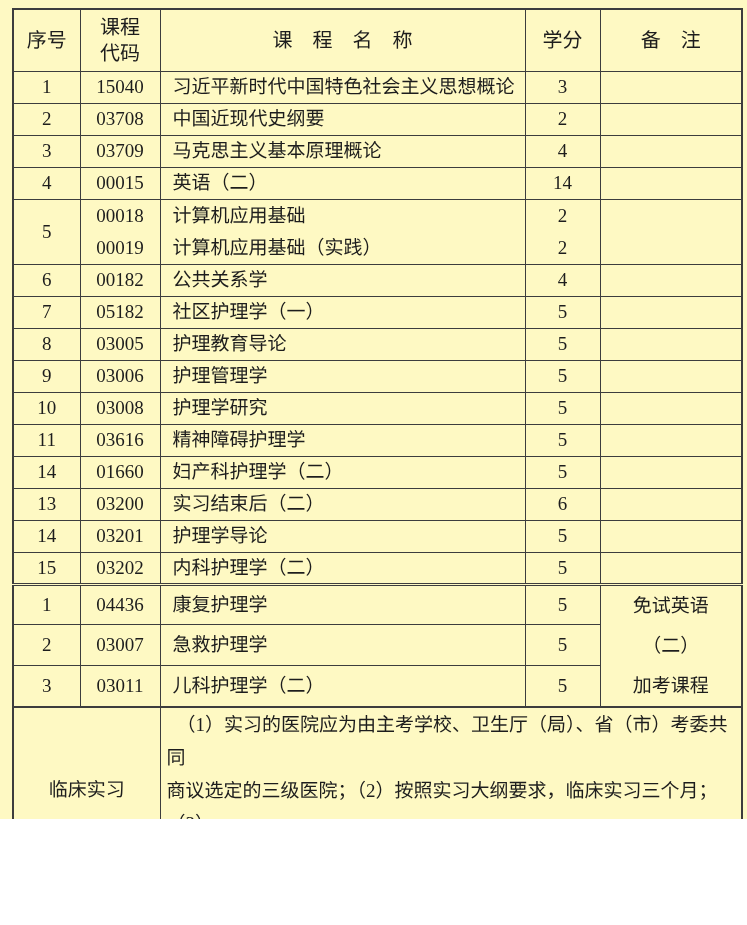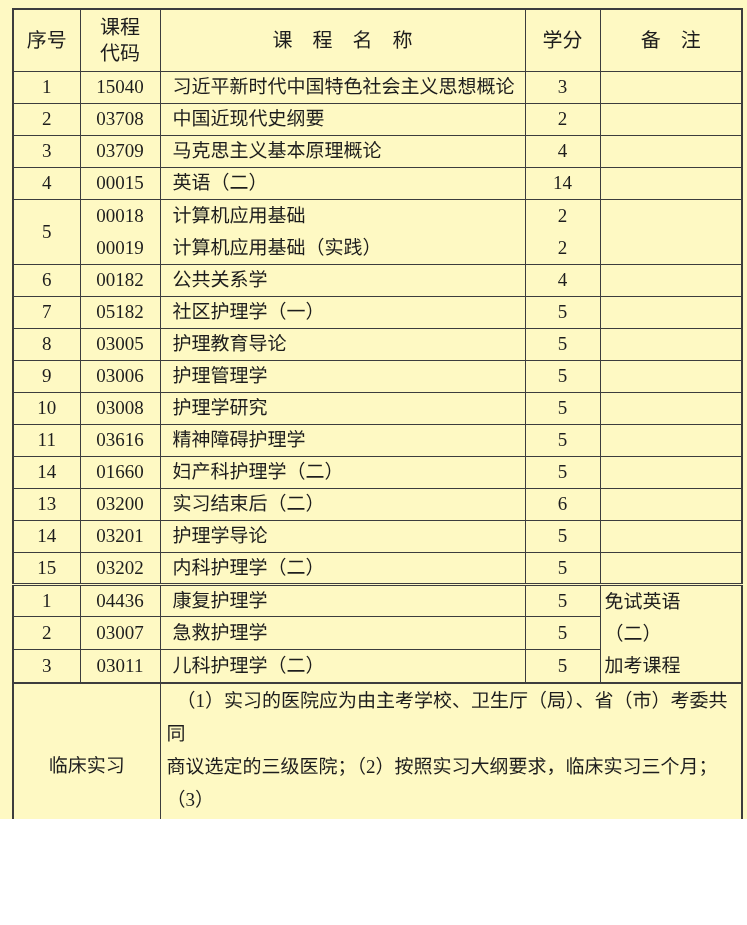--- a/index.html
+++ b/index.html
@@ -43,21 +43,21 @@
   tr.thick td { border-top: 2px solid #3d3d3d; border-radius: 32px; }
   tr.intern { height: 100px; }
   td.intern-text {
     line-height: 33px;
     padding-left: 6px;
     padding-right: 4px;
     text-indent: 10px;
   }
   tr.thesis { height: 56px; }
   tr.thesis td.credit-2line { line-height: 27px; }
-  td.remark-merged { line-height: 32px; }
+  td.remark-merged { line-height: 40px; text-align: center; }
 </style>
 </head>
 <body>
 
 <div class="page">
   <table class="course-table">
     <colgroup>
       <col style="width:67px">
       <col style="width:80px">
       <col style="width:365px">

